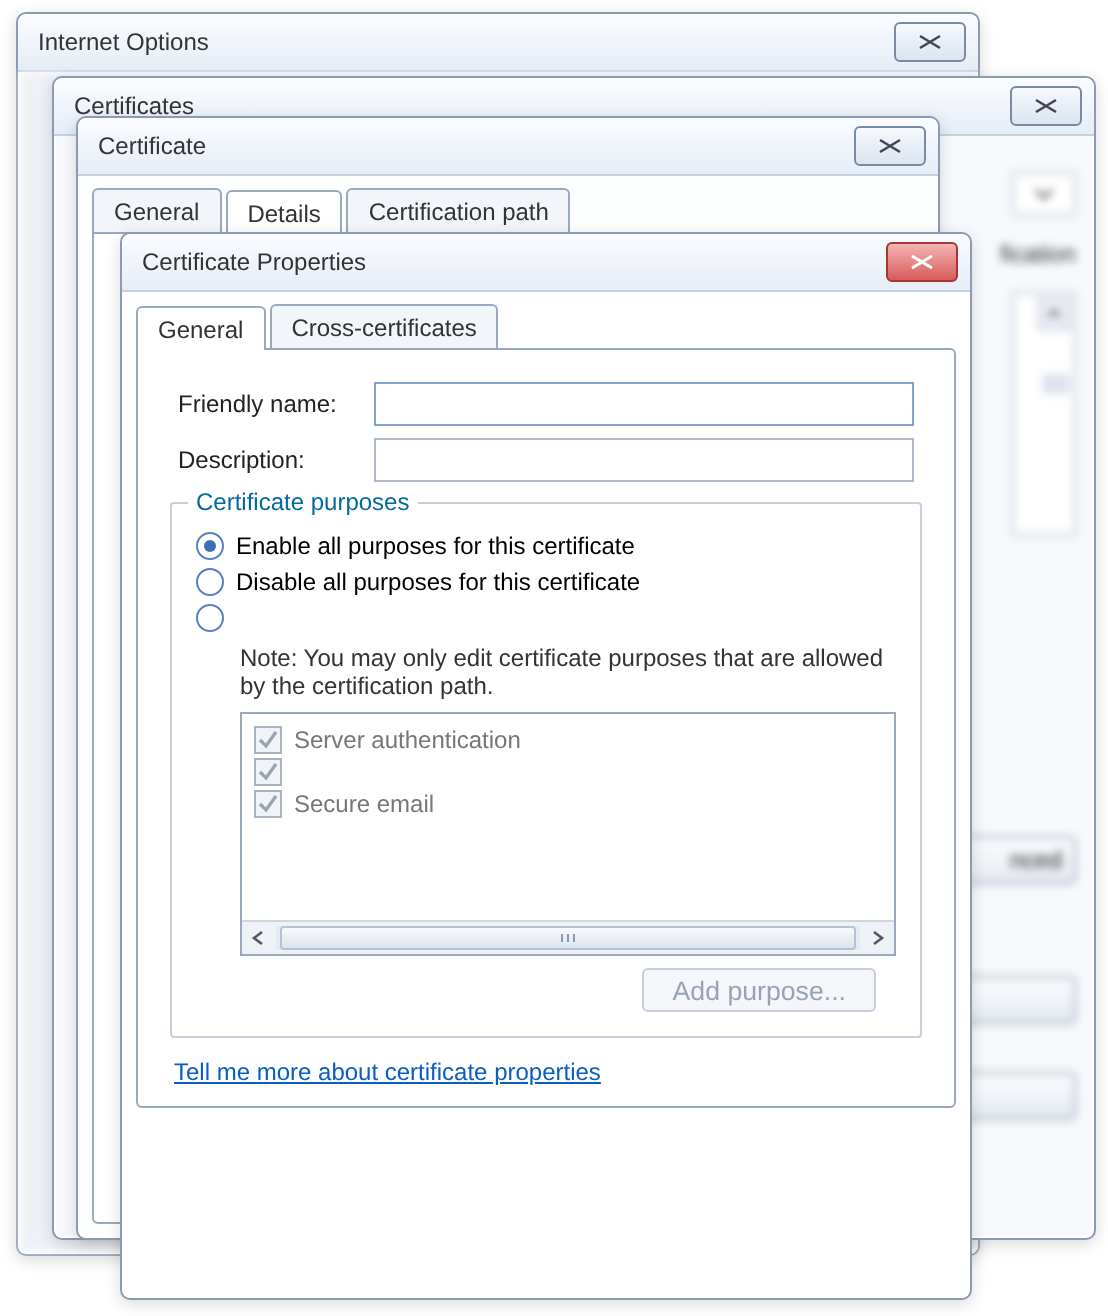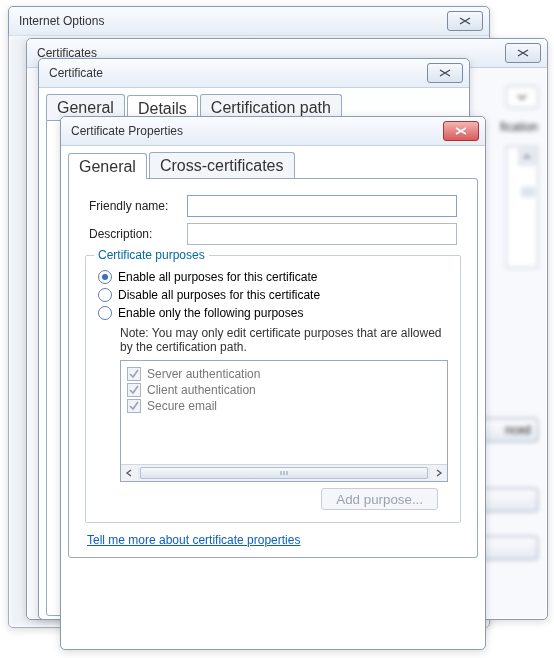--- a/index.html
+++ b/index.html
@@ -7,21 +7,21 @@
   .win{position:absolute;background:#fff;border:1px solid #8a9bb2;border-radius:5px;box-shadow:0 2px 8px rgba(0,0,0,0.15);}
   .titlebar{height:28px;background:linear-gradient(#fafcff,#e6edf6);border-bottom:1px solid #c6d1e0;border-radius:5px 5px 0 0;display:flex;align-items:center;padding:0 6px 0 10px;}
   .titlebar .title{flex:1;font-size:12px;color:#333;}
   .titlebar .controls{display:flex;gap:4px;}
   .tb-btn{width:34px;height:18px;border:1px solid #7a8aa0;border-radius:3px;background:linear-gradient(#f6f9fd,#dbe4f0);display:flex;align-items:center;justify-content:center;color:#445;position:relative;}
   .tb-btn.close{background:linear-gradient(#f4b4b4,#d85b5b);border-color:#a33;color:#fff;}
   .tb-btn svg{display:block;}
   .body-blur{position:absolute;inset:29px 1px 1px 1px;background:#eef1f6;filter:blur(2px);}
   
   .tabstrip{display:flex;align-items:flex-end;padding:6px 6px 0 6px;gap:0;}
-  .tab{padding:4px 10px 3px;border:1px solid #9aa9bd;border-bottom:none;background:#f2f5fa;border-radius:3px 3px 0 0;margin-right:2px;color:#333;font-size:16px;}
+  .tab{padding:4px 10px 3px;border:1px solid #9aa9bd;border-bottom:none;background:#f2f5fa;border-radius:3px 3px 0 0;margin-right:2px;color:#333;font-size:12px;}
   .tab.active{background:#fff;position:relative;top:1px;}
   .tab-panel{margin:0 6px 6px 6px;border:1px solid #9aa9bd;background:#fff;border-radius:0 3px 3px 3px;}
   
   .field-row{display:flex;align-items:center;margin:6px 16px;}
   .field-row label{width:98px;color:#222;}
   .field-row input.text{flex:1;height:20px;border:1px solid #7da2ce;background:#fff;padding:0 4px;}
   .group{margin:10px 12px;border:1px solid #c7cfda;border-radius:2px;padding:10px 10px 8px;position:relative;}
   .group .legend{position:absolute;top:-8px;left:8px;background:#fff;padding:0 4px;color:#0369a1;}
   .radio-row{display:flex;align-items:center;gap:6px;margin:4px 2px;}
   .radio-outer{width:12px;height:12px;border:1px solid #5a7fbf;border-radius:50%;display:inline-flex;align-items:center;justify-content:center;background:#fff;}
@@ -155,42 +155,40 @@
           <div class="radio-row">
             <span class="radio-outer filled"></span>
             <span>Enable all purposes for this certificate</span>
           </div>
           <div class="radio-row">
             <span class="radio-outer"></span>
             <span>Disable all purposes for this certificate</span>
           </div>
           <div class="radio-row">
             <span class="radio-outer"></span>
-            <span>Enable only the following purposes</span>
           </div>
 
           <div class="note">Note: You may only edit certificate purposes that are allowed by the certification path.</div>
 
           <div class="listbox">
             <div class="items" id="purpose-items">
                 <div class="chk-row">
                   <span class="chk">
                     <svg width="10" height="10" viewBox="0 0 10 10">
                       <path d="M1 5 L4 8 L9 1" stroke="#9aa3b2" stroke-width="1.6" fill="none"></path>
                     </svg>
                   </span>
                   <span>Server authentication</span>
                 </div>
                 <div class="chk-row">
                   <span class="chk">
                     <svg width="10" height="10" viewBox="0 0 10 10">
                       <path d="M1 5 L4 8 L9 1" stroke="#9aa3b2" stroke-width="1.6" fill="none"></path>
                     </svg>
                   </span>
-                  <span>Client authentication</span>
                 </div>
                 <div class="chk-row">
                   <span class="chk">
                     <svg width="10" height="10" viewBox="0 0 10 10">
                       <path d="M1 5 L4 8 L9 1" stroke="#9aa3b2" stroke-width="1.6" fill="none"></path>
                     </svg>
                   </span>
                   <span>Secure email</span>
                 </div>
               </div>

